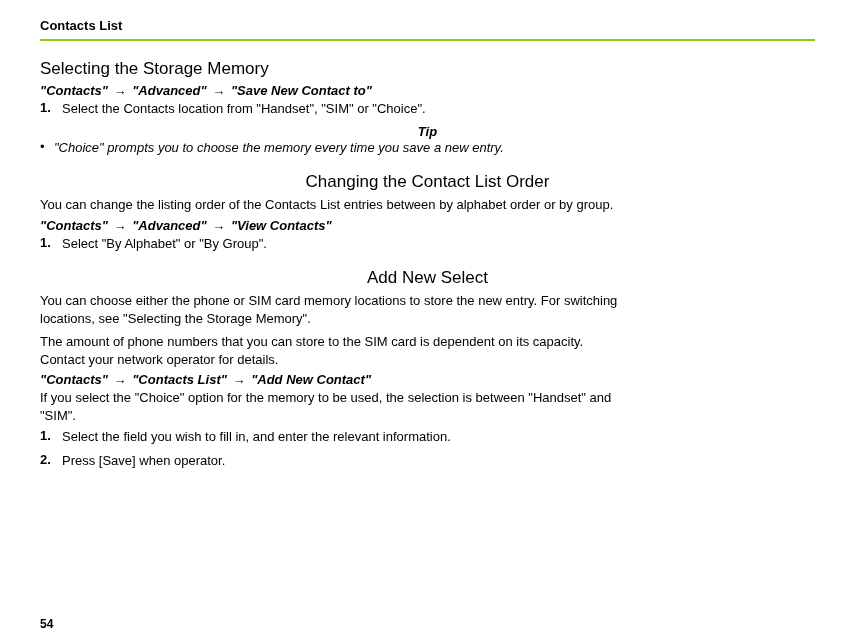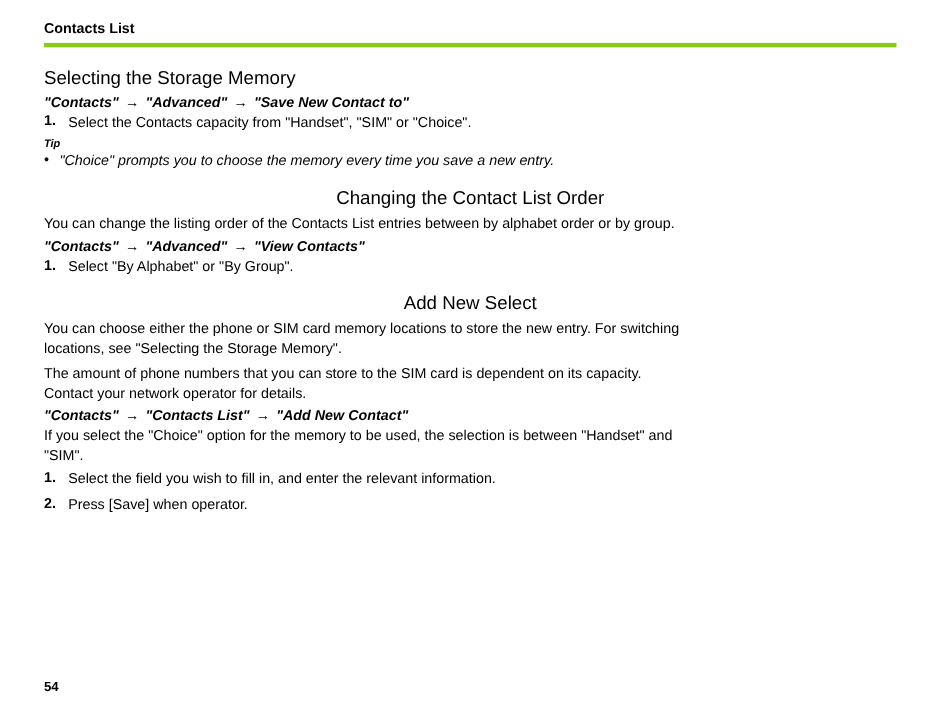--- a/index.html
+++ b/index.html
@@ -12,21 +12,21 @@
       width: 855px;
       height: 643px;
       background: #fff;
       padding: 18px 40px 18px 40px;
       position: relative;
     }
     .header {
       font-size: 13px;
       font-weight: bold;
       padding-bottom: 6px;
-      border-bottom: 4px solid #84cc16;
+      border-bottom: 2px solid #84cc16;
       margin-bottom: 18px;
     }
     .section-title {
       font-size: 17px;
       font-weight: normal;
       margin-bottom: 4px;
     }
     .section-title-space {
       margin-top: 16px;
       text-align: center;
@@ -56,24 +56,25 @@
     .ol-num {
       font-weight: bold;
       font-size: 13px;
       min-width: 22px;
     }
     .ol-text {
       font-size: 13px;
       line-height: 1.35;
     }
     .tip-label {
-      font-size: 10px;
+      font-size: 13px;
       font-weight: bold;
       font-style: italic;
       margin-top: 5px;
+      text-align: center;
     }
     .tip-row {
       display: flex;
       max-width: 580px;
     }
     .bullet {
       font-size: 13px;
       min-width: 14px;
     }
     .tip-text {
@@ -100,21 +101,21 @@
 <div class="section-title">Selecting the Storage Memory</div>
 <div class="breadcrumb">
   <span>"Contacts"</span>
   <span class="arrow">→</span>
   <span>"Advanced"</span>
   <span class="arrow">→</span>
   <span>"Save New Contact to"</span>
 </div>
 <div class="ol-item">
   <div class="ol-num">1.</div>
-  <div class="ol-text">Select the Contacts capacity from "Handset", "SIM" or "Choice".</div>
+  <div class="ol-text">Select the Contacts location from "Handset", "SIM" or "Choice".</div>
 </div>
 <div class="tip-label">Tip</div>
 <div class="tip-row">
   <div class="bullet">•</div>
   <div class="tip-text">"Choice" prompts you to choose the memory every time you save a new entry.</div>
 </div>
 
 <div class="section-title section-title-space">Changing the Contact List Order</div>
 <div class="body-text">You can change the listing order of the Contacts List entries between by alphabet order or by group.</div>
 <div class="breadcrumb">

